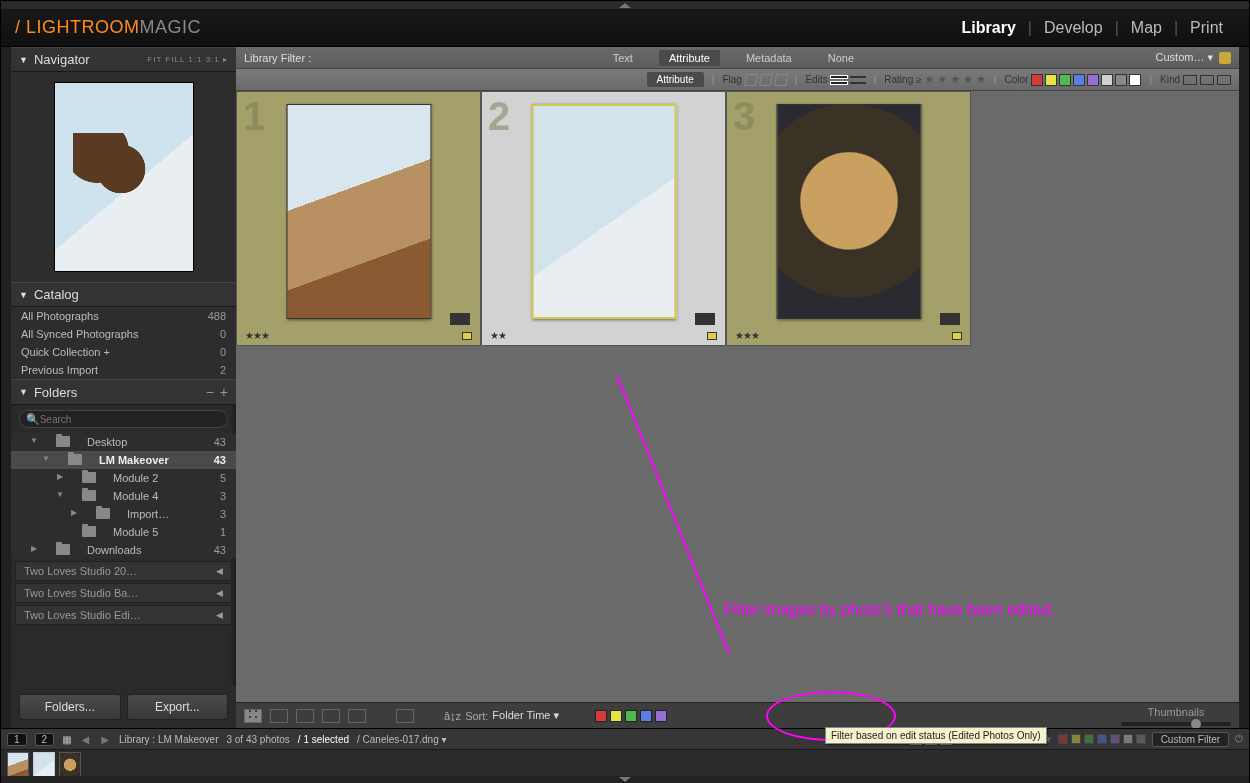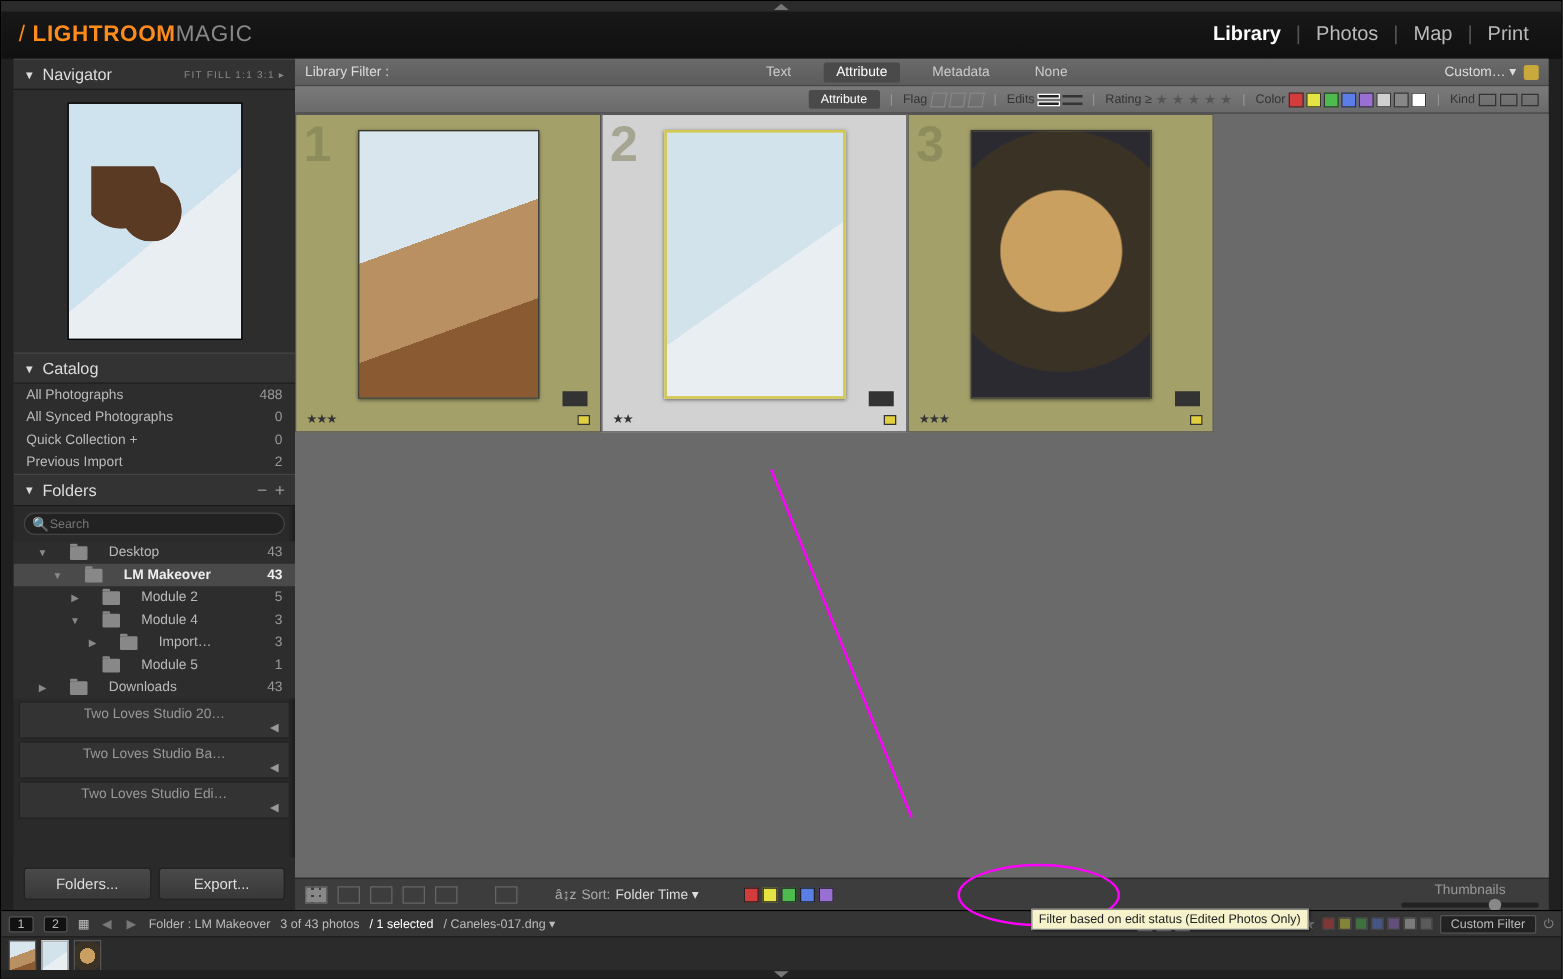--- a/index.html
+++ b/index.html
@@ -9,21 +9,21 @@
   .top-handle::after, .bottom-handle::after {
     content:""; position:absolute; left:50%; transform:translateX(-50%);
     border-left:6px solid transparent; border-right:6px solid transparent;
   }
   .top-handle::after{ bottom:1px; border-bottom:5px solid #777;}
   .bottom-handle::after{ top:1px; border-top:5px solid #777;}
   
   .header { height: 38px; background: linear-gradient(#181818,#101010); display: flex; align-items: center; padding: 0 14px; justify-content: space-between; border-bottom:1px solid #000;}
   .logo { font-size: 18px; letter-spacing: 0.5px; }
   .logo .slash { color: #ff8c1a; font-weight:300;}
-  .logo .lr { color: #ff8c1a; font-weight:700;margin-top:36px;}
+  .logo .lr { color: #ff8c1a; font-weight:400;margin-top:36px;}
   .logo .mg { color: #888; font-weight:300;}
   .modules { display:flex; gap:0; font-size:16px; color:#bbb;}
   .modules span { padding: 0 12px; cursor:pointer;}
   .modules .sep { color:#555; padding:0;}
   .modules .active { color:#fff; font-weight:700;}
 
   
   .body { position:absolute; top:46px; bottom:54px; left:0; right:0; display:flex;}
   .side-tab { width:10px; background:#202020;}
   .left-panel { width:225px; background:#2a2a2a; display:flex; flex-direction:column; box-shadow: inset -2px 0 4px rgba(0,0,0,.4);}
@@ -32,33 +32,33 @@
   
   .panel-hd { background:#333; padding:4px 8px; display:flex; align-items:center; font-size:13px; color:#ddd; border-top:1px solid #444; border-bottom:1px solid #1a1a1a;}
   .panel-hd .tri { margin-right:6px; font-size:9px;}
   .panel-hd .extras { margin-left:auto; font-size:8px; color:#888; letter-spacing:1px;}
   .panel-hd .pm { margin-left:auto; color:#999; font-size:14px; display:flex; gap:6px;}
   .nav-preview { padding:10px; display:flex; justify-content:center; background:#2d2d2d;}
   .nav-img { width:140px; height:190px; background: linear-gradient(140deg,#cfe3ee 0 55%, #e8eef1 55% 100%); border:1px solid #000; position:relative;}
   .nav-img::after{content:""; position:absolute; left:18px; top:50px; width:80px; height:60px; background:radial-gradient(circle at 30% 30%, #5b3a23 0 45%, transparent 46%), radial-gradient(circle at 60% 60%, #5b3a23 0 40%, transparent 41%);}
 
   .cat-list, .fld-list { background:#2d2d2d;}
-  .cat-row, .fld-row { display:flex; align-items:center; padding:3px 10px; color:#bbb; font-size:11px; cursor:pointer;gap:12px;}
+  .cat-row, .fld-row { display:flex; align-items:flex-start; padding:3px 10px; color:#bbb; font-size:11px; cursor:pointer;gap:12px;}
   .cat-row .cnt, .fld-row .cnt, .vol-row .cnt { margin-left:auto; color:#999;}
   .search-box { margin:5px 8px; background:#222; border:1px solid #444; border-radius:10px; height:18px; display:flex; align-items:center; padding:0 6px; color:#666;}
   .search-box input { background:transparent; border:none; outline:none; color:#aaa; font-size:10px; flex:1;}
   .vol-row { display:flex; align-items:center; background:#383838; padding:3px 8px; margin:0 4px; border:1px solid #222; border-radius:2px;}
   .vol-row .led { width:6px; height:10px; background:#3cbf3c; margin-right:6px; border-radius:1px;}
   .fld-row .arw{width:10px; text-align:center; color:#888; font-size:8px;}
   .fld-row .fico{width:14px;height:11px; background:#888; margin:0 5px; border-radius:1px; position:relative;}
   .fld-row .fico::before{content:"";position:absolute;top:-2px;left:0;width:6px;height:2px;background:#888;border-radius:1px 1px 0 0;}
   .fld-row.sel { background:#4a4a4a;}
   .fld-row.sel .name, .fld-row.sel .cnt{color:#eee; font-weight:600;}
   .ind1{padding-left:18px;} .ind2{padding-left:30px;} .ind3{padding-left:44px;} .ind4{padding-left:58px;}
-  .collapsed-panel {background:#333; border:1px solid #222; margin:2px 4px; padding:3px 8px; display:flex; align-items:center; color:#999; font-size:11px; border-radius:1px;flex-direction:column;}
+  .collapsed-panel {background:#333; border:1px solid #222; margin:2px 4px; padding:3px 8px; display:flex; align-items:center; color:#999; font-size:11px; border-radius:1px;}
   .collapsed-panel .chev{margin-left:auto;font-size:9px;}
   .btn-row { margin-top:auto; padding:8px; display:flex; gap:6px; background:#2a2a2a;}
   .btn { flex:1; background:linear-gradient(#4a4a4a,#383838); border:1px solid #222; color:#ddd; padding:5px 0; text-align:center; font-size:12px; border-radius:3px; cursor:pointer;}
 
   
   .filterbar1, .filterbar2 { height:22px; background:linear-gradient(#6a6a6a,#5c5c5c); display:flex; align-items:center; padding:0 8px; font-size:11px; color:#ddd; border-bottom:1px solid #444;}
   .filterbar1 .lbl{font-weight:500;}
   .filterbar1 .tabs{margin:0 auto; display:flex; gap:16px;}
   .filterbar1 .tab, .filterbar2 .seg{padding:2px 10px; color:#ccc; cursor:pointer;}
   .filterbar1 .tab.active, .filterbar2 .seg.active{background:#4a4a4a; color:#fff; border-radius:2px;}
@@ -127,21 +127,21 @@
   <div class="top-handle"></div>
 
   <div class="header">
     <div class="logo">
       <span class="slash">/</span>
       <span class="lr">LIGHTROOM</span><span class="mg">MAGIC</span>
     </div>
     <div class="modules">
       <span class="active">Library</span>
       <span class="sep">|</span>
-      <span>Photos</span>
+      <span>Develop</span>
       <span class="sep">|</span>
       <span>Map</span>
       <span class="sep">|</span>
       <span>Print</span>
     </div>
   </div>
 
   <div class="body">
     <div class="side-tab"></div>
 
@@ -334,20 +334,21 @@
               <div class="mark"></div>
             </div>
             <div class="cell">
               <div class="num">3</div>
               <div class="thumb tb3"></div>
     <div class="badge"></div>
     <div class="stars">★★★</div>
               <div class="mark"></div>
             </div>
           </div>
+        <div class="annotation" style="left:488px;top:510px;">Filter images by photo's that have been edited.</div>
         <div class="arrow" style="left:380px;top:285px;height:300px;transform:rotate(-22deg);"></div>
       </div>
 
       <div class="tool-row">
         <span class="ic gridic"></span>
         <span class="ic"></span>
         <span class="ic"></span>
         <span class="ic"></span>
         <span class="ic"></span>
         <span style="width:14px"></span>
@@ -378,21 +379,21 @@
     <div class="side-tab"></div>
   </div>
 
   <div class="status">
     <div class="status-row">
       <span class="badge-ct">1</span>
       <span class="badge-ct">2</span>
       <span>▦</span>
       <span class="navarr">◀</span>
       <span class="navarr">▶</span>
-      <span><span>Folder :</span> <span>LM Makeover</span></span>
+      <span><span>Library :</span> <span>LM Makeover</span></span>
       <span>3 of 43 photos</span>
       <span style="color:#fff;">/ 1 selected</span>
       <span>/ Caneles-017.dng ▾</span>
 
       <div class="filter-area">
         <span>Filter :</span>
         <div class="flagset">
           <span class="flag"></span>
           <span class="flag"></span>
           <span class="flag"></span>

